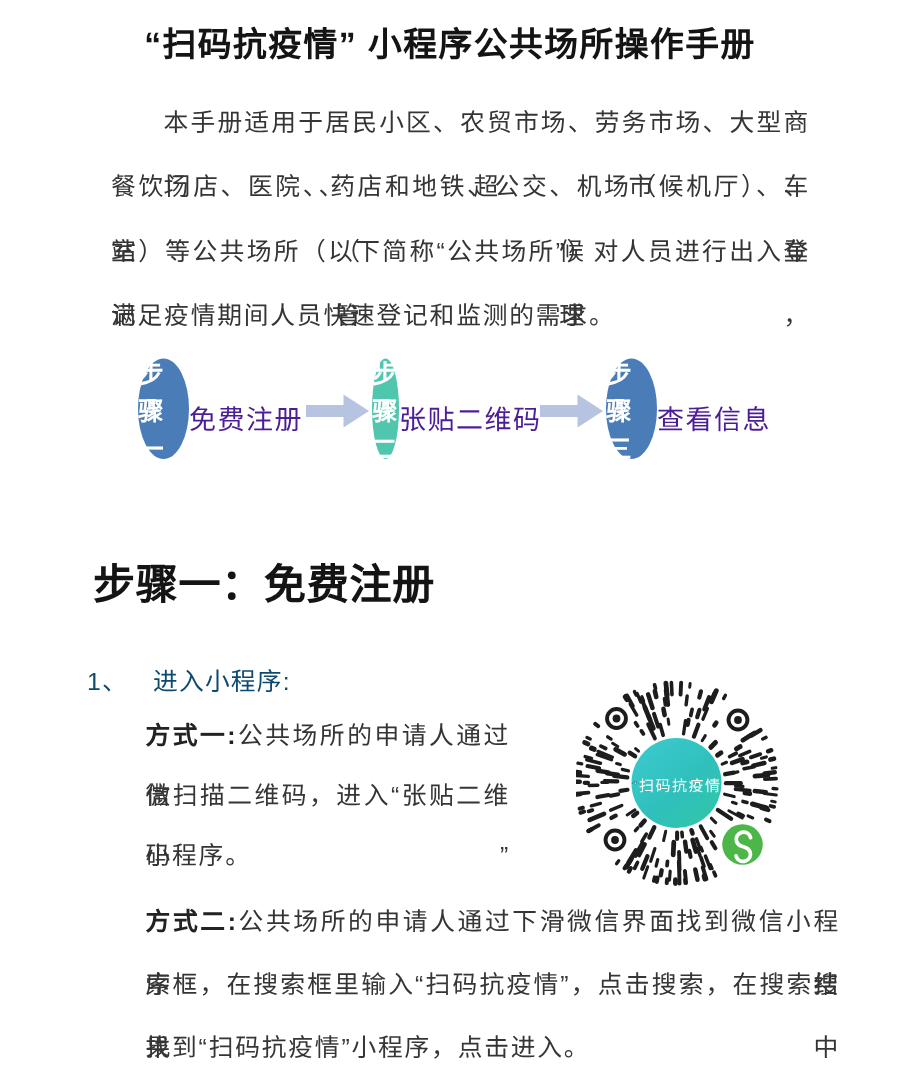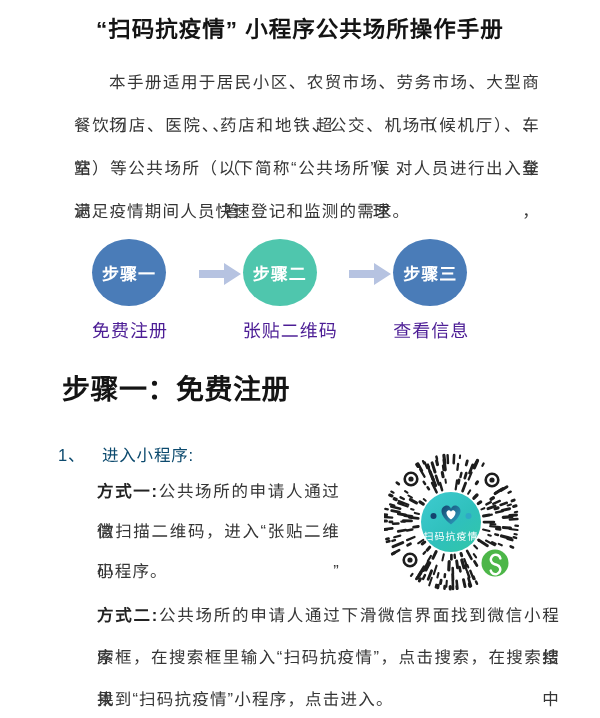--- a/index.html
+++ b/index.html
@@ -10,21 +10,21 @@
   .title{
     position:absolute;top:8px;left:0;right:0;height:44px;line-height:44px;
     text-align:center;font-size:22.5px;font-weight:bold;color:#141414;letter-spacing:1px;margin:0;
   }
   .intro{position:absolute;top:61px;left:58px;width:482px;font-size:16.5px;color:#353535;}
   .iline{height:43px;line-height:43px;text-align:justify;letter-spacing:1.2px;margin-left:16px;}
   .iline.just{text-align-last:justify;}
   .iline.indent{padding-left:35px;}
   
   .steps{position:absolute;top:239px;left:92px;width:406px;display:flex;justify-content:space-between;align-items:flex-start;}
-  .step{display:flex;flex-direction:column;width:110px;}
+  .step{display:flex;align-items:center;width:110px;}
   .bubble{width:74px;height:67px;border-radius:50%;display:flex;align-items:center;justify-content:center;
           color:#fff;font-weight:bold;font-size:17px;letter-spacing:1px;}
   .bubble.blue{background:#4a7cb8;}
   .bubble.teal{background:#4fc6ad;}
   .slabel{margin-top:10px;font-size:18px;color:#4c1d95;letter-spacing:1px;white-space:nowrap;}
   .arrow{margin-top:21px;flex:0 0 auto;}
   
   .heading{position:absolute;top:377px;left:62px;margin:0;font-size:28px;line-height:26px;
            font-weight:bold;color:#141414;letter-spacing:0.5px;}
   .listline{position:absolute;top:441px;left:58px;height:28px;line-height:28px;font-size:16.5px;color:#0c4a6e;letter-spacing:0.8px;}
@@ -35,21 +35,21 @@
   .method2 .pline{height:42px;line-height:42px;}
   .pline{text-align:justify;letter-spacing:1.2px;}
   .pline.just{text-align-last:justify;}
   .pline b{font-weight:bold;color:#222;}
   
   .qr{position:absolute;left:384px;top:450px;width:150px;height:148px;}
   .qr svg.code{position:absolute;left:0;top:0;}
   .qr-center{
     position:absolute;left:37px;top:42px;width:60px;height:60px;border-radius:50%;
     background:linear-gradient(140deg,#3ecbd0 0%,#2fc0bc 55%,#31c7a6 100%);
-    display:flex;flex-direction:column;align-items:center;justify-content:center;
+    display:flex;flex-direction:row;align-items:center;justify-content:center;
   }
   .qr-center-label{font-size:10px;color:#ffffff;letter-spacing:1px;margin-top:1px;white-space:nowrap;}
 </style>
 </head>
 <body>
 
 <div class="page">
 
   <h1 class="title">“扫码抗疫情” 小程序公共场所操作手册</h1>
 

